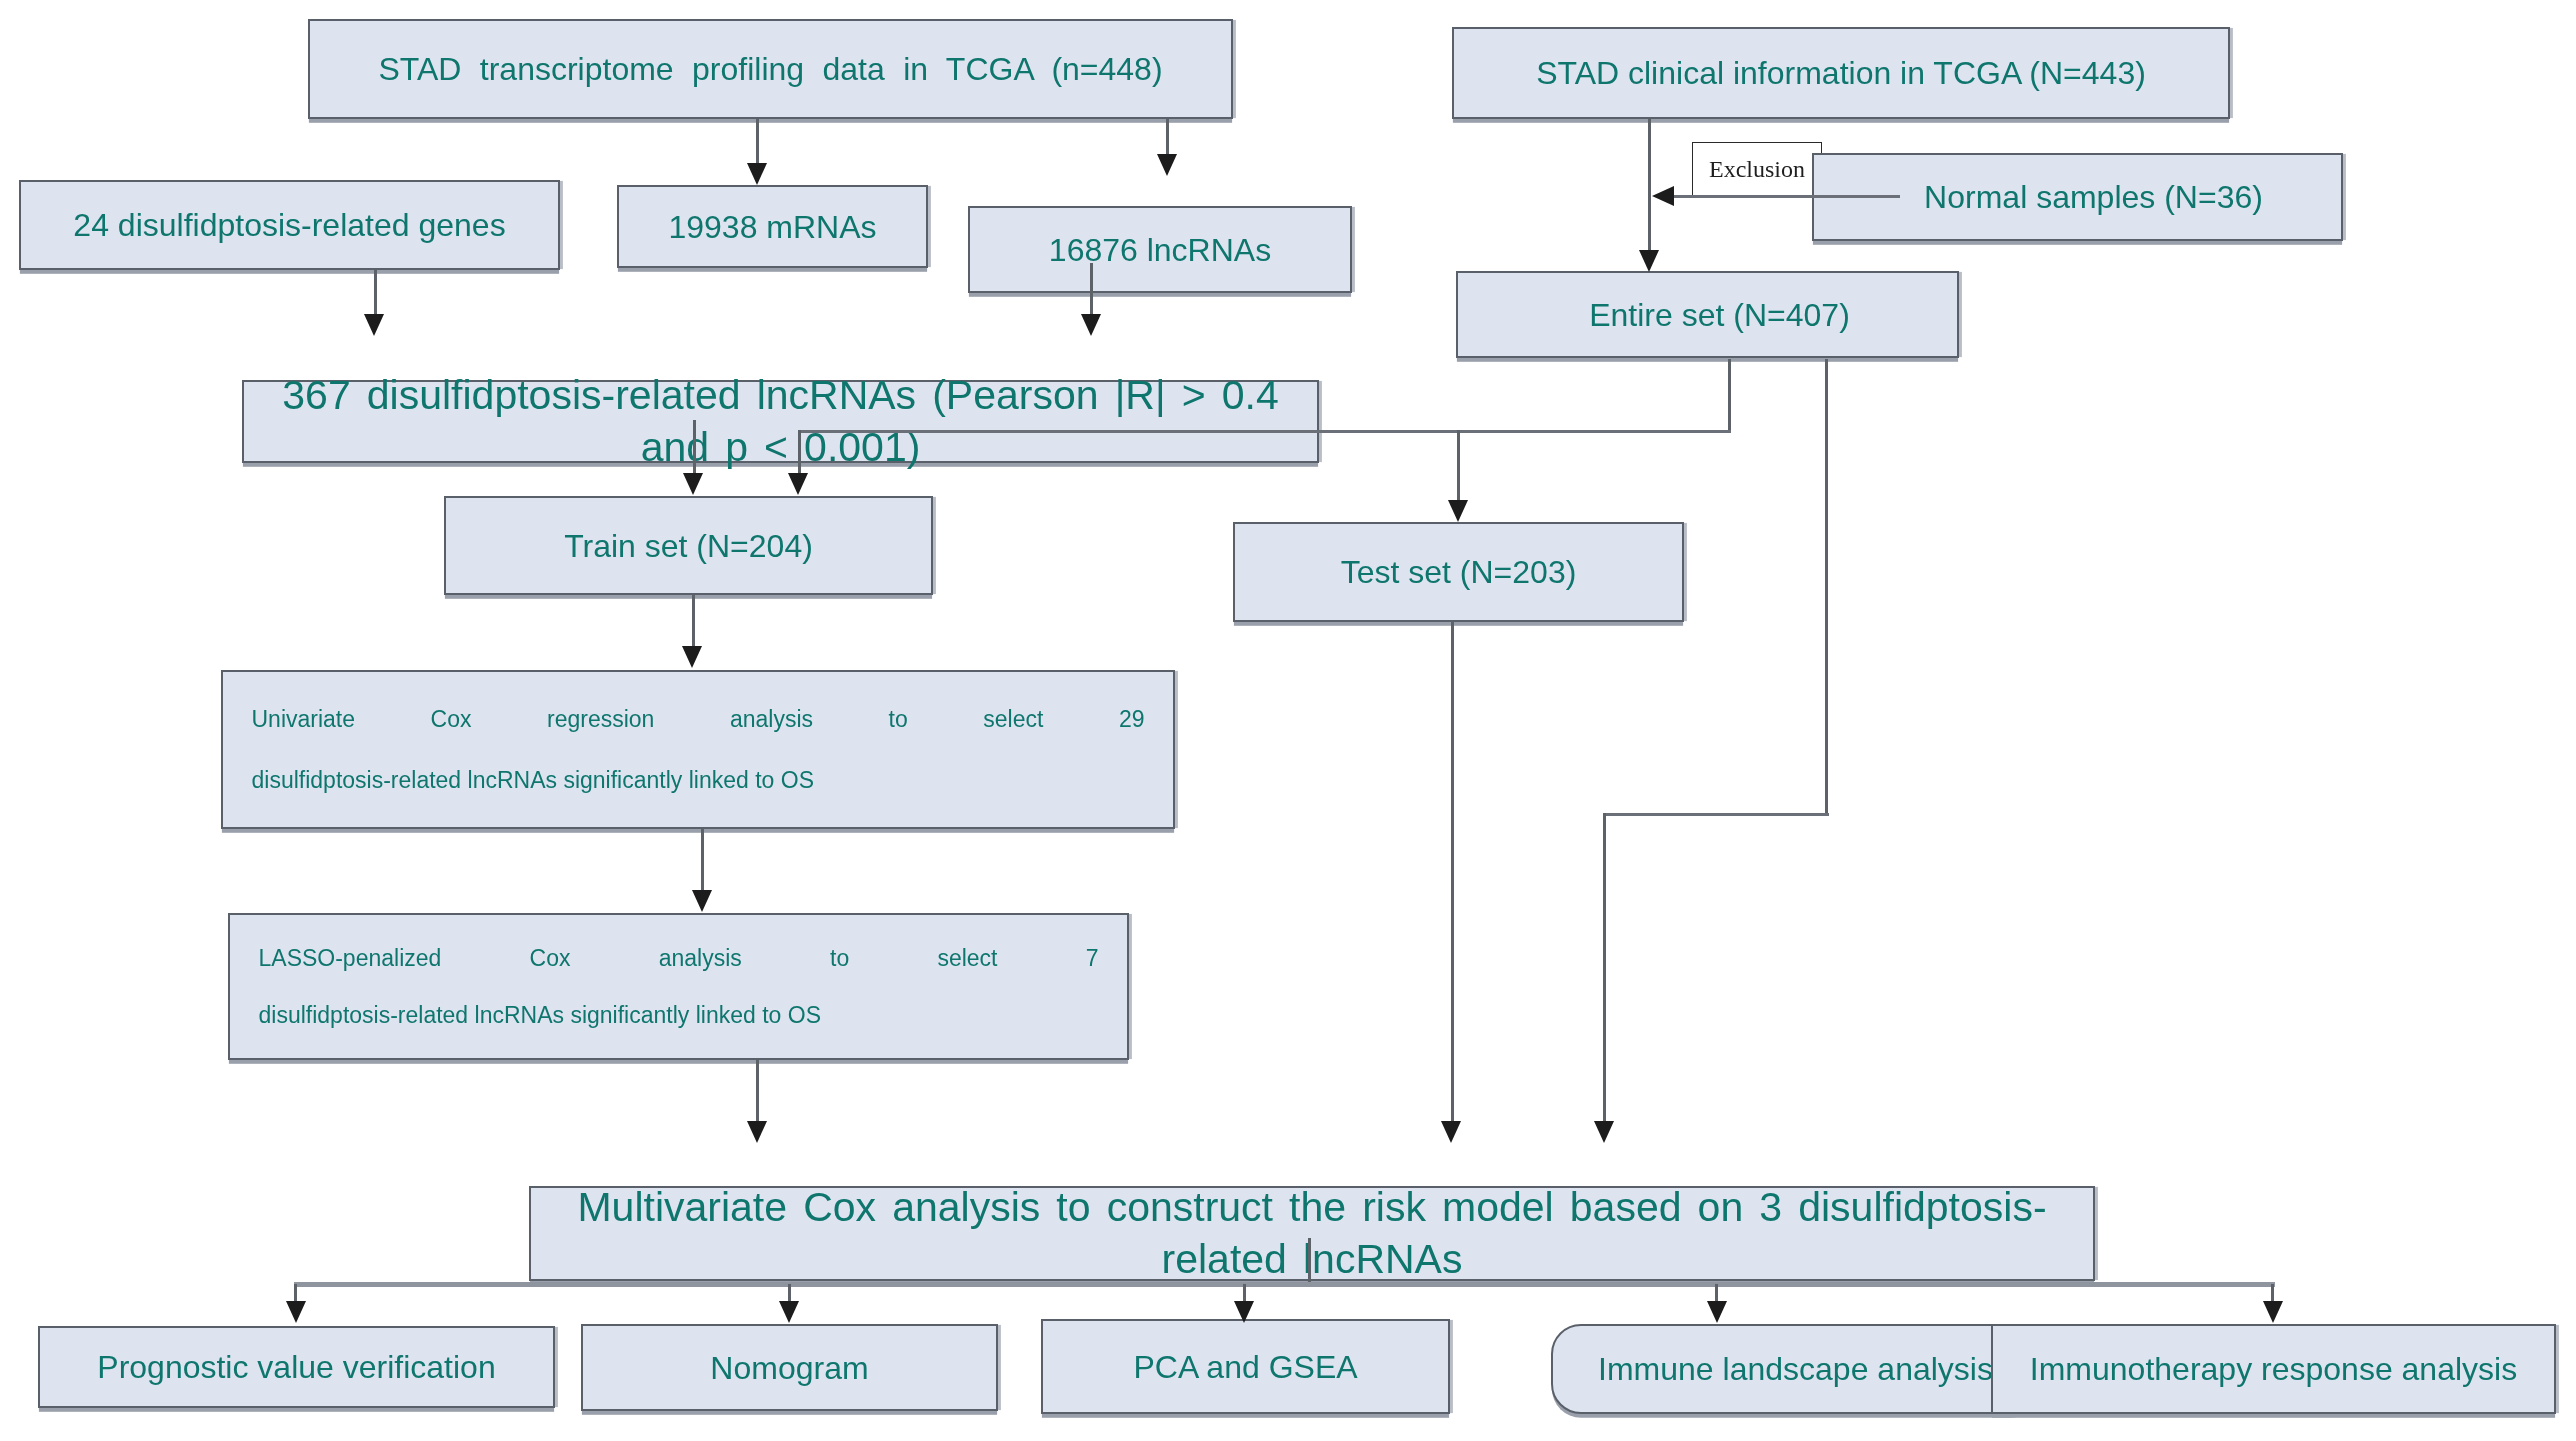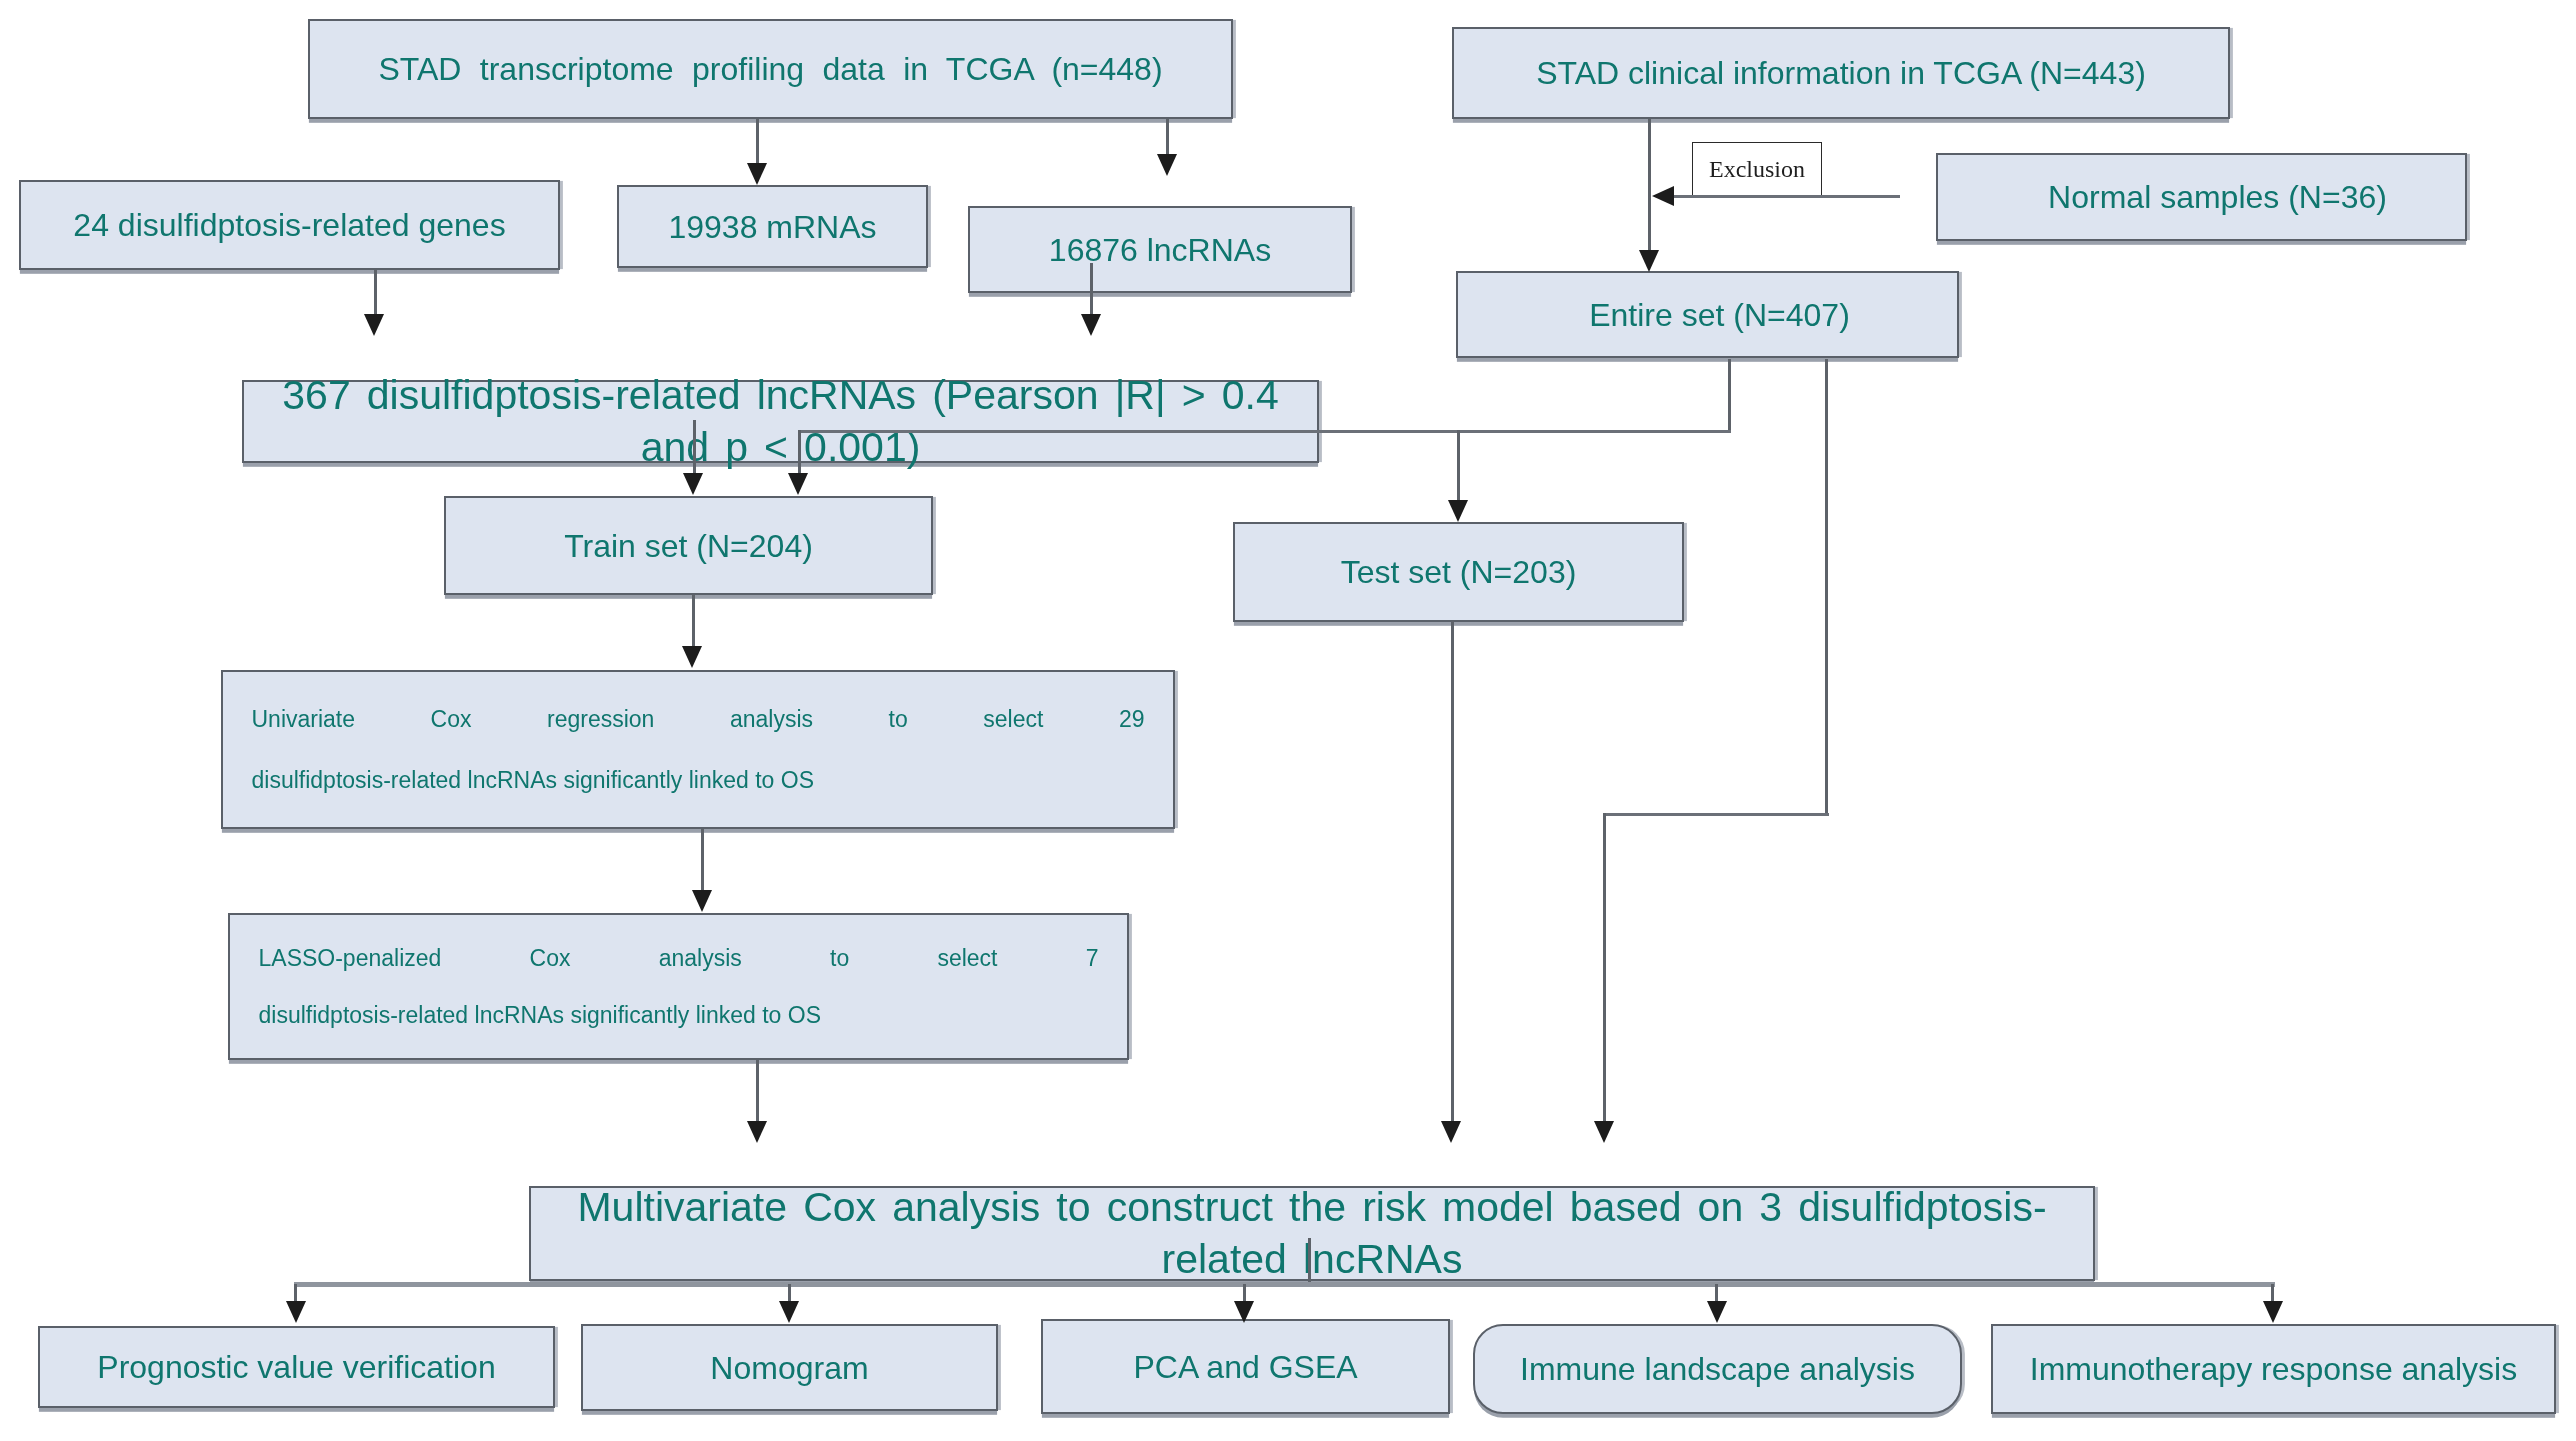--- a/index.html
+++ b/index.html
@@ -83,21 +83,21 @@
   <div class="box" style="left:1452px; top:26.6px; width:778px; height:92px;">STAD clinical information in TCGA (N=443)</div>
 
   <div class="box" style="left:19px; top:180px; width:541px; height:90px;">24 disulfidptosis-related genes</div>
 
   <div class="box" style="left:617px; top:185px; width:311px; height:83px;">19938 mRNAs</div>
 
   <div class="box" style="left:968px; top:176px; width:384px; height:87px;margin-top:30px;">16876 lncRNAs</div>
 
   <div class="exclusion-box" style="left:1692px; top:142px; width:130px; height:54px;">Exclusion</div>
 
-  <div class="box" style="left:1936px; top:153px; width:531px; height:88px;padding-left:32px;">Normal samples (N=36)</div>
+  <div class="box" style="left:1812px; top:153px; width:531px; height:88px;padding-left:32px;">Normal samples (N=36)</div>
 
   <div class="box" style="left:1456px; top:271px; width:503px; height:87px;padding-left:24px;">Entire set (N=407)</div>
 
   <div class="box slight-space" style="left:242px; top:337px; width:1077px; height:83px;">367 disulfidptosis-related lncRNAs (Pearson |R| &gt; 0.4 and p &lt; 0.001)</div>
 
   <div class="box" style="left:444px; top:496px; width:489px; height:99px;">Train set (N=204)</div>
 
   <div class="box" style="left:1233px; top:522px; width:451px; height:100px;">Test set (N=203)</div>
 
   <div class="box two-line" style="left:221px; top:670px; width:954px; height:159px;">
@@ -111,21 +111,21 @@
   </div>
 
   <div class="box slight-space" style="left:529px; top:1143px; width:1566px; height:95px;">Multivariate Cox analysis to construct the risk model based on 3 disulfidptosis-related lncRNAs</div>
 
   <div class="box" style="left:38px; top:1326px; width:517px; height:82px;">Prognostic value verification</div>
 
   <div class="box" style="left:581px; top:1324px; width:417px; height:87px;">Nomogram</div>
 
   <div class="box" style="left:1041px; top:1319px; width:409px; height:95px;">PCA and GSEA</div>
 
-  <div class="box" style="left:1473px; top:1324px; width:489px; height:90px;border-radius:30px;">Immune landscape analysis</div>
+  <div class="box" style="left:1551px; top:1324px; width:489px; height:90px;border-radius:30px;">Immune landscape analysis</div>
 
   <div class="box" style="left:1991px; top:1324px; width:565px; height:90px;">Immunotherapy response analysis</div>
 
   <div class="vl" style="left:756px; top:119px; height:47px;"></div>
   <div class="ad" style="left:747px; top:163px;"></div>
 
   <div class="vl" style="left:1166px; top:119px; height:38px;"></div>
   <div class="ad" style="left:1157px; top:154px;"></div>
 
   <div class="vl" style="left:374px; top:270px; height:46px;"></div>

